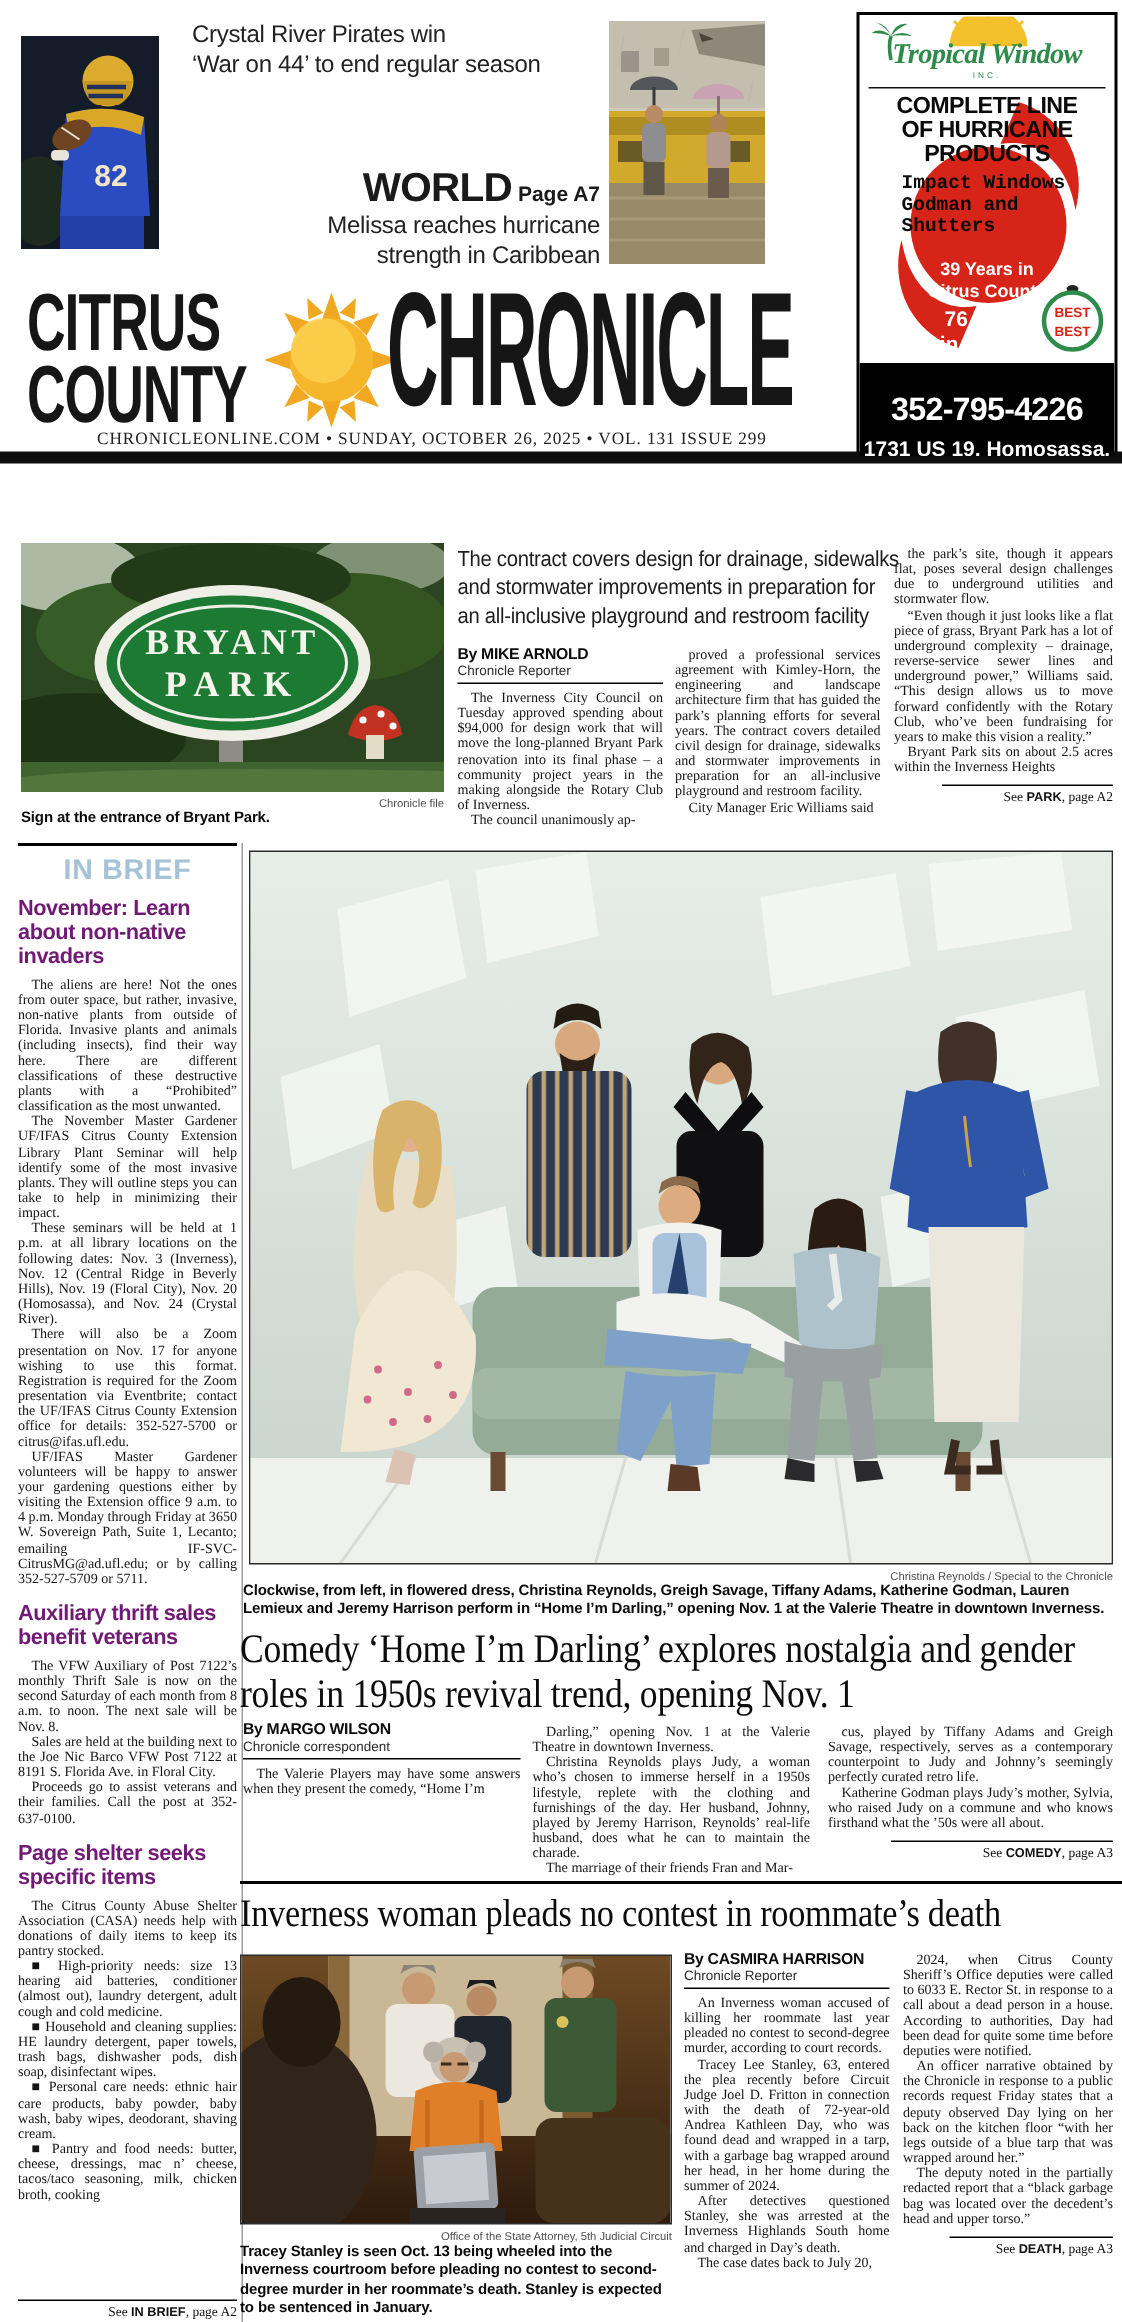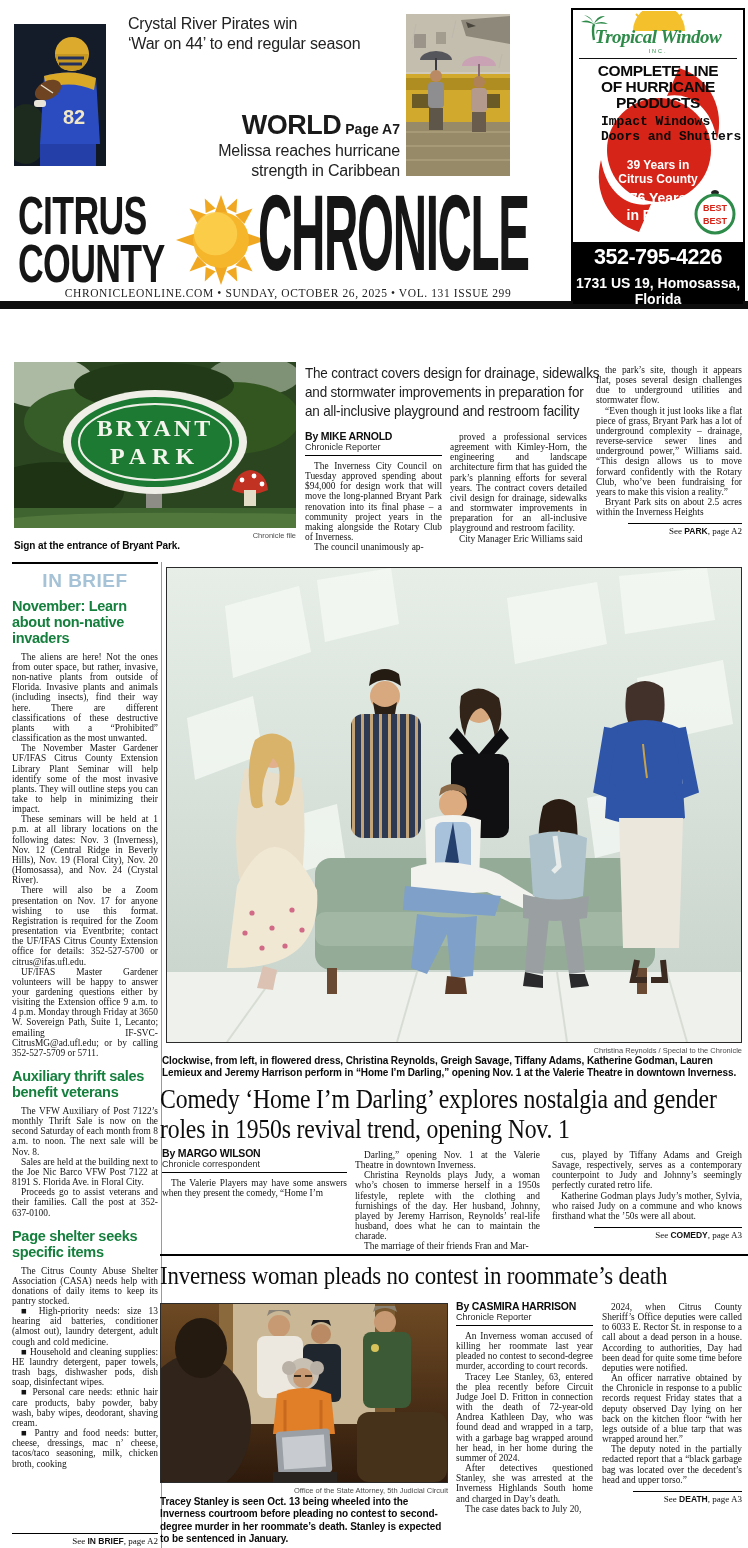--- a/index.html
+++ b/index.html
@@ -34,36 +34,36 @@
   .see{font-size:9px;text-align:right;border-top:1px solid #000;padding-top:2px;margin-top:6px;margin-left:22%;}
   .see b{font-family:"Liberation Sans",sans-serif;font-size:8.5px;}
 
   
   .credit{font-family:"Liberation Sans",sans-serif;font-size:7.5px;color:#4d4d4d;text-align:right;}
   .caption{font-family:"Liberation Sans",sans-serif;font-weight:bold;font-size:10px;line-height:1.24;color:#0a0a0a;letter-spacing:-0.1px;}
 
   
   .brief-hdr{font-family:"Liberation Sans",sans-serif;font-weight:bold;font-size:19px;letter-spacing:.5px;text-align:center;}
   .brief-title{font-family:"Liberation Sans",sans-serif;font-weight:bold;font-size:14.5px;line-height:1.1;
-               letter-spacing:-0.3px;margin:11px 0 5px;color:#15803d;}
+               letter-spacing:-0.3px;margin:11px 0 5px;color:#701a75;}
   .brief-title.first{margin-top:5px;}
 
   
   .ad{border:2.5px solid #000;background:#fff;overflow:hidden;}
   .ad-script{font-family:"Liberation Serif",serif;font-style:italic;font-weight:bold;font-size:19px;
              letter-spacing:-0.5px;text-align:center;}
   .ad-inc{font-family:"Liberation Sans",sans-serif;font-size:5.5px;letter-spacing:2px;text-align:center;color:#2e8b4a;}
   .ad-head{font-family:"Liberation Sans",sans-serif;font-weight:900;font-size:15.5px;line-height:1.04;
            letter-spacing:-0.4px;text-align:center;color:#0a0a0a;position:relative;z-index:2;}
   .ad-sub{font-family:Liberation Mono, monospace;font-weight:bold;font-size:13px;line-height:1.1;text-align:left;
           color:#0a0a0a;position:relative;z-index:2;margin-top:4px;padding-left:28px;}
   .ad-years{font-family:"Liberation Sans",sans-serif;font-weight:bold;font-size:14px;line-height:1.2;text-align:center;
             color:#fff;position:relative;z-index:2;}
   .ad-footer{background:#000;color:#fff;text-align:center;}
-  .ad-phone{font-family:"Liberation Sans",sans-serif;font-weight:bold;font-size:21.5px;letter-spacing:-0.5px;padding-top:3px;}
+  .ad-phone{font-family:"Liberation Sans",sans-serif;font-weight:bold;font-size:21.5px;letter-spacing:-0.5px;padding-top:19px;}
   .ad-addr{font-family:"Liberation Sans",sans-serif;font-weight:bold;font-size:14px;margin-top:5px;}
   .ad-web{font-family:"Liberation Sans",sans-serif;font-weight:bold;font-size:12px;margin-top:1px;}
 
   .vrule{background:#9a9a9a;width:1px;}
   .hrule{background:#000;}
   .photo-frame{border:1px solid #2b2b2b;box-sizing:border-box;}
 </style>
 </head>
 <body>
 
@@ -147,21 +147,21 @@
     <svg class="abs" style="left:18px;top:52px;z-index:1;" width="136" height="176" viewBox="0 0 136 176">
       <path d="M88 6 C120 16 134 48 126 78 C120 42 96 30 76 34 Z" fill="#d62418"></path>
       <circle cx="68" cy="88" r="52" fill="#d62418"></circle>
       <path d="M48 170 C16 160 2 128 10 98 C16 134 40 146 60 142 Z" fill="#d62418"></path>
     </svg>
 
     <div class="ad-head">COMPLETE LINE</div>
     <div class="ad-head">OF HURRICANE</div>
     <div class="ad-head">PRODUCTS</div>
     <div class="ad-sub">Impact Windows</div>
-    <div class="ad-sub" style="margin-top:0;">Doors and Shutters</div>
+    <div class="ad-sub" style="margin-top:0;">Godman and Shutters</div>
 
     <div class="ad-years" style="margin-top:14px;font-size:12px;">
       <div>39 Years in</div>
       <div>Citrus County</div>
     </div>
     <div class="ad-years" style="margin-top:3px;">
       <div>76 Years</div>
       <div>in Florida</div>
     </div>
 

